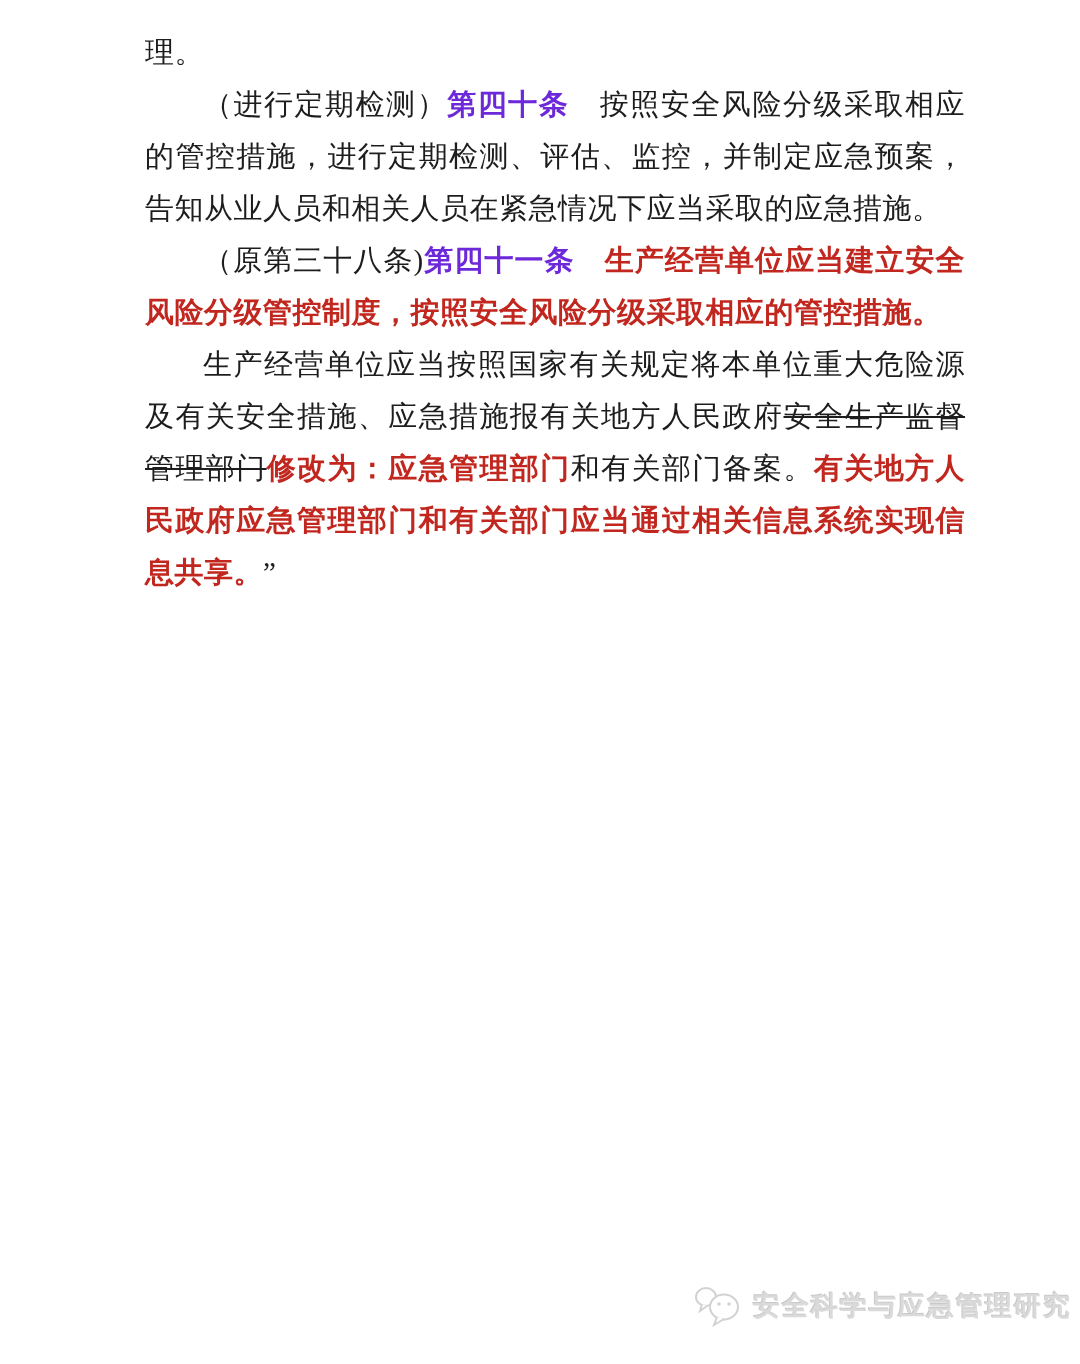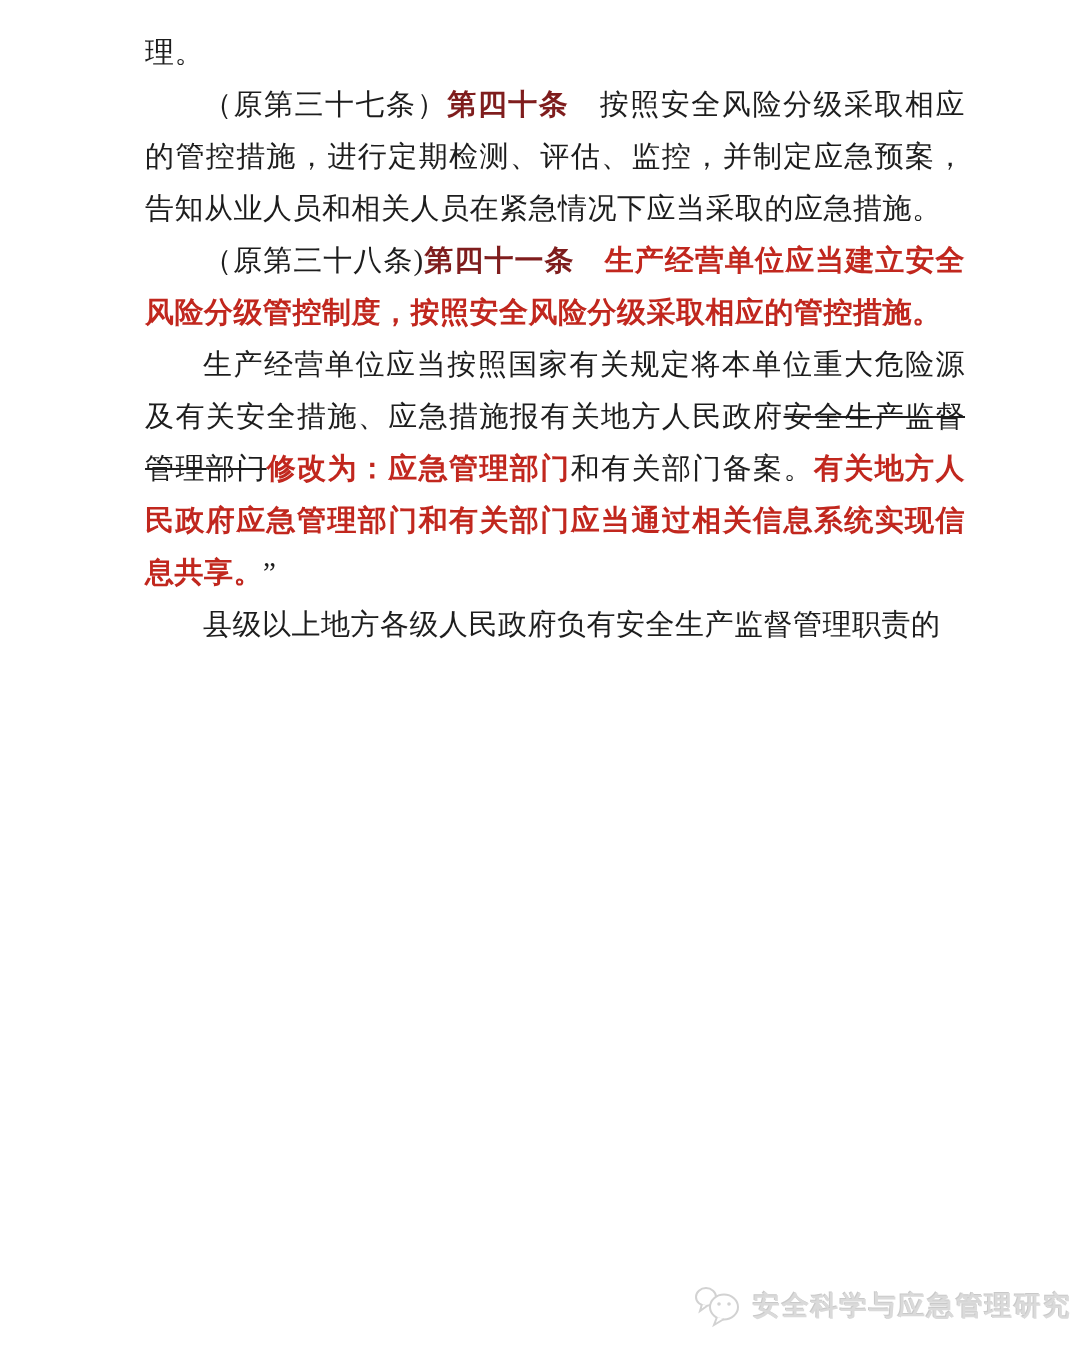--- a/index.html
+++ b/index.html
@@ -31,21 +31,21 @@
     padding: 0;
   }
   .content p.indent {
     text-indent: 58px;
   }
   .seg-normal {
     color: #1d1d1d;
     font-weight: 400;
   }
   .seg-bold {
-    color: #7f1d1d;
+    color: #6d28d9;
     font-weight: 700;
   }
   .seg-strike {
     color: #1d1d1d;
     font-weight: 400;
     text-decoration: line-through;
     text-decoration-thickness: 2px;
   }
   .seg-red {
     font-weight: 700;
@@ -72,24 +72,23 @@
     white-space: nowrap;
   }
 </style>
 </head>
 <body>
 
 <div class="page">
 
   <div class="content" id="doc-content">
       <p><span class="seg-normal">理。</span></p>
-      <p class="indent"><span class="seg-normal">（原第三十七条）</span><span class="seg-bold">第四十条</span><span class="seg-normal">　按照安全风险分级采取相应的管控措施，进行定期检测、评估、监控，并制定应急预案，告知从业人员和相关人员在紧急情况下应当采取的应急措施。</span></p>
+      <p class="indent"><span class="seg-normal">（进行定期检测）</span><span class="seg-bold">第四十条</span><span class="seg-normal">　按照安全风险分级采取相应的管控措施，进行定期检测、评估、监控，并制定应急预案，告知从业人员和相关人员在紧急情况下应当采取的应急措施。</span></p>
       <p class="indent"><span class="seg-normal">（原第三十八条)</span><span class="seg-bold">第四十一条</span><span class="seg-normal">　</span><span class="seg-red" style="color: rgb(193, 39, 30);">生产经营单位应当建立安全风险分级管控制度，按照安全风险分级采取相应的管控措施。</span></p>
       <p class="indent"><span class="seg-normal">生产经营单位应当按照国家有关规定将本单位重大危险源及有关安全措施、应急措施报有关地方人民政府</span><span class="seg-strike">安全生产监督管理部门</span><span class="seg-red" style="color: rgb(193, 39, 30);">修改为：应急管理部门</span><span class="seg-normal">和有关部门备案。</span><span class="seg-red" style="color: rgb(193, 39, 30);">有关地方人民政府应急管理部门和有关部门应当通过相关信息系统实现信息共享。</span><span class="seg-normal">”</span></p>
-      <p class="indent"><span class="seg-normal">县级以上地方各级人民政府负有安全生产监督管理职责的</span></p>
     </div>
 
   <div class="watermark">
     <span class="wm-icon">
       <svg viewBox="0 0 52 46" width="52" height="46">
         <g fill="#ffffff" stroke="#d2d2d2" stroke-width="2">
           <ellipse cx="13" cy="14" rx="10" ry="9"></ellipse>
           <path d="M9 21 L7 28 L14 23 Z" stroke="none" fill="#ffffff"></path>
           <path d="M9 21 L7 28 L14 23" fill="none"></path>
           <ellipse cx="31" cy="24" rx="14" ry="12.5"></ellipse>

